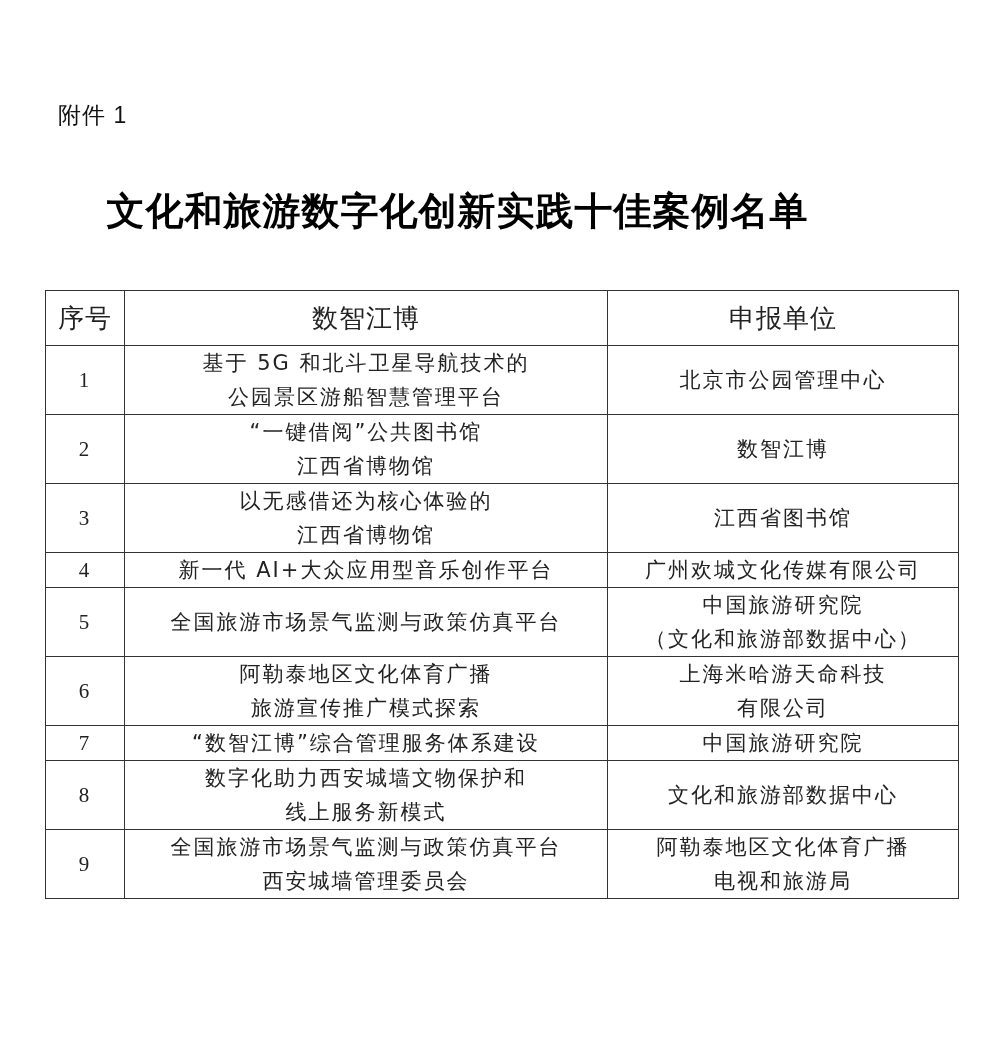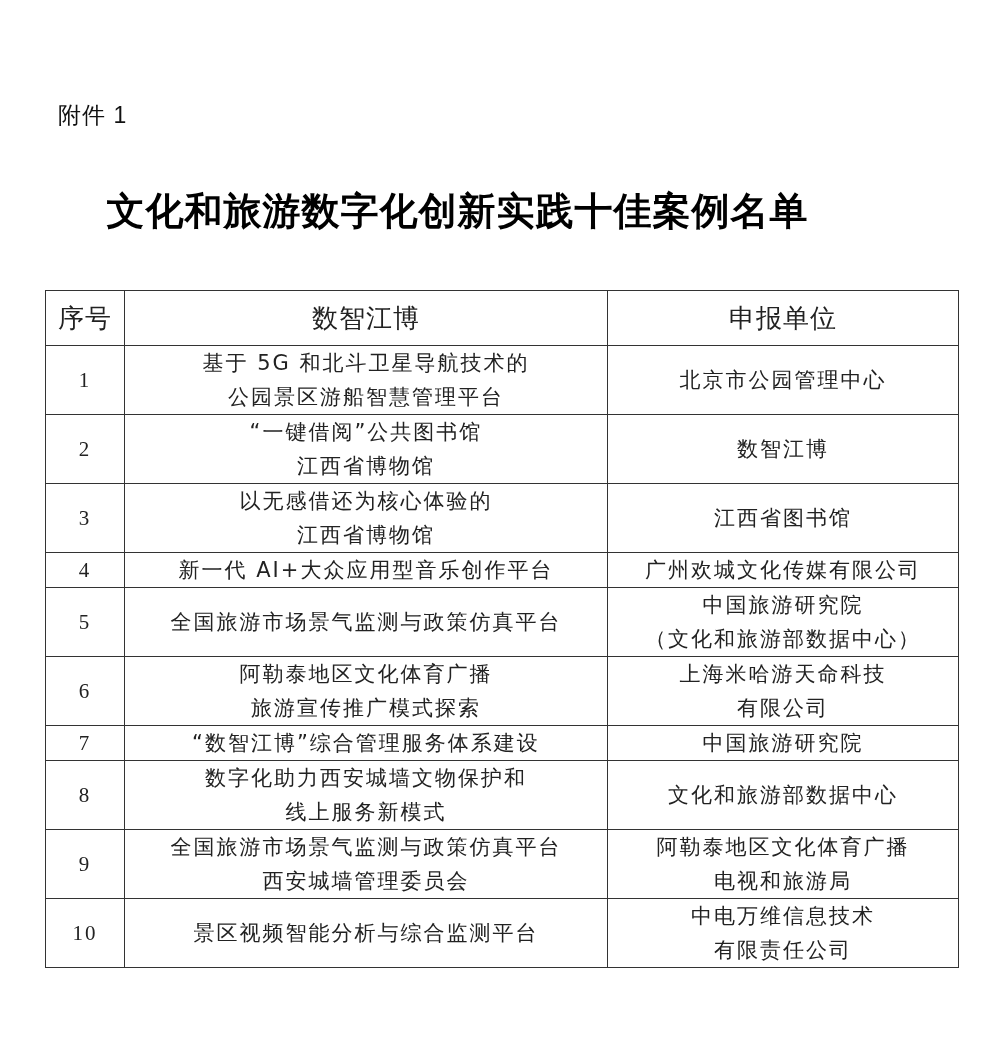--- a/index.html
+++ b/index.html
@@ -118,24 +118,14 @@
       <td class="num">9</td>
       <td>
           <span class="line">全国旅游市场景气监测与政策仿真平台</span>
           <span class="line">西安城墙管理委员会</span>
         </td>
       <td>
           <span class="line">阿勒泰地区文化体育广播</span>
           <span class="line">电视和旅游局</span>
         </td>
     </tr>
-    <tr class="h2">
-      <td class="num">10</td>
-      <td>
-          <span class="line">景区视频智能分析与综合监测平台</span>
-        </td>
-      <td>
-          <span class="line">中电万维信息技术</span>
-          <span class="line">有限责任公司</span>
-        </td>
-    </tr>
   </tbody>
 </table>
 
 </body></html>

